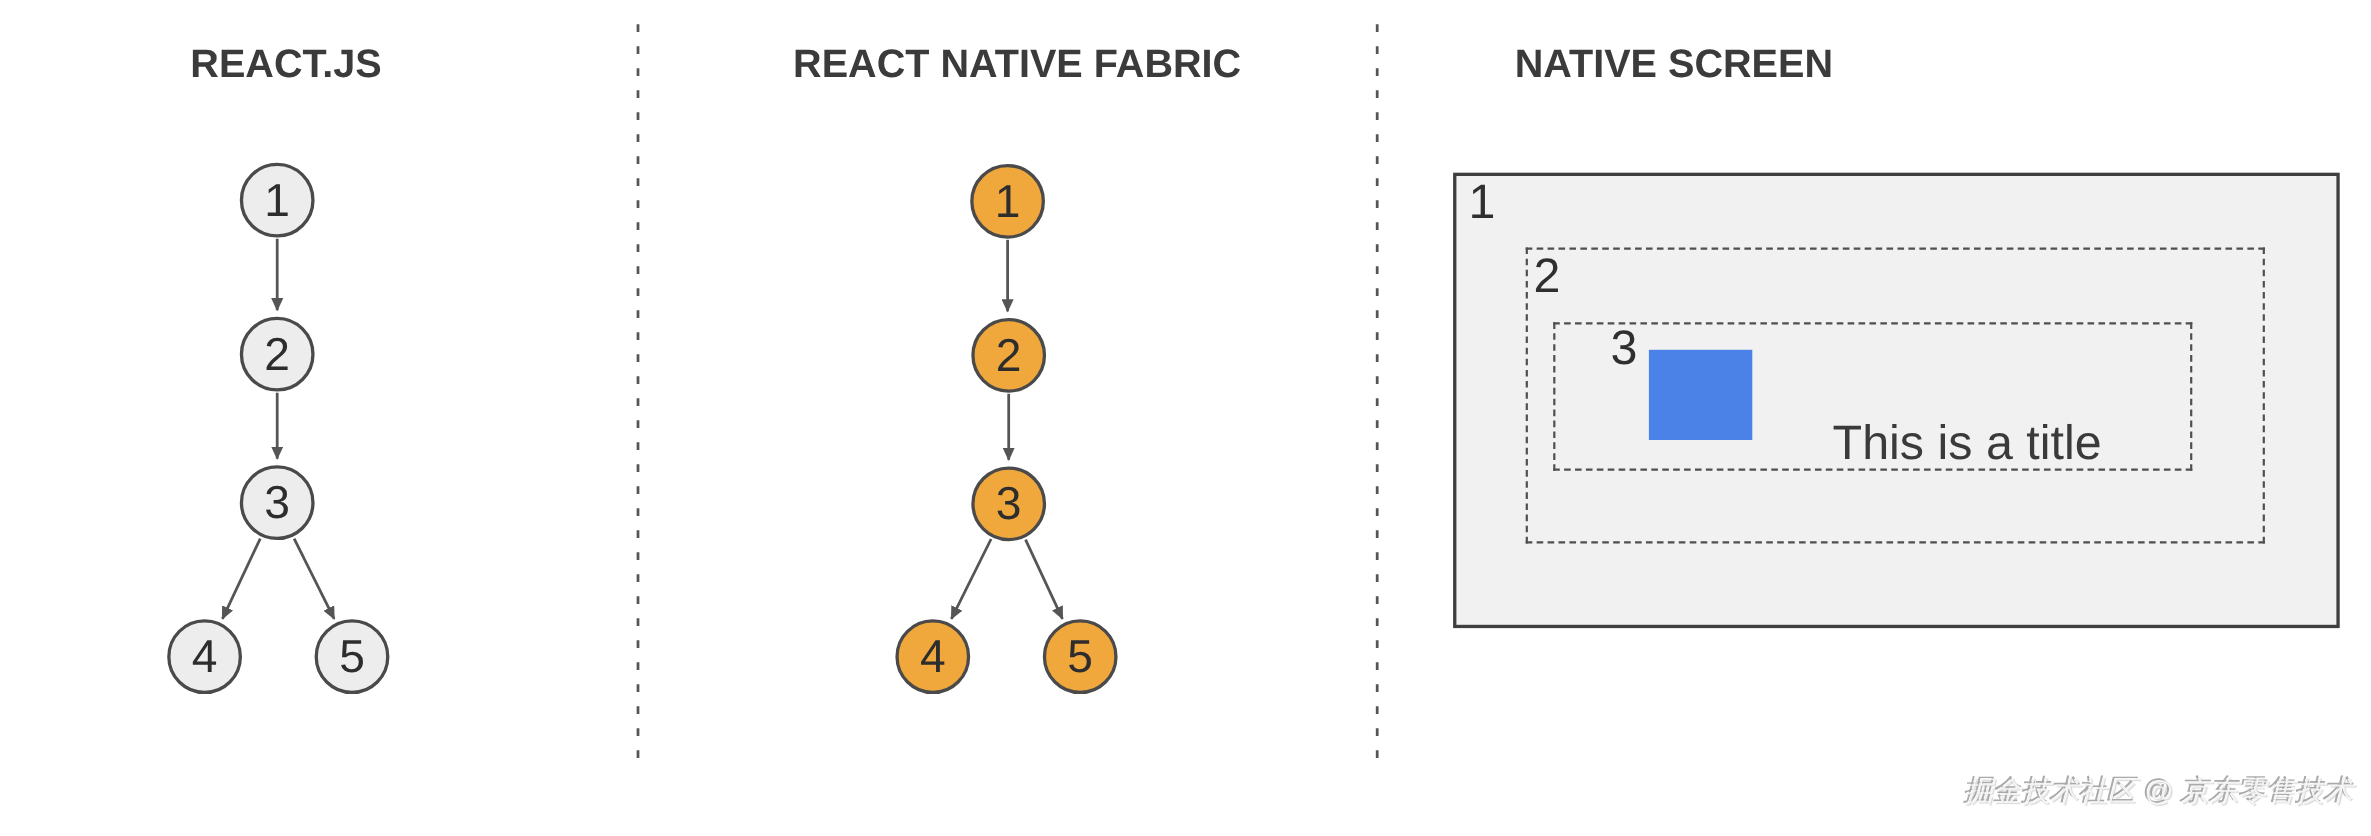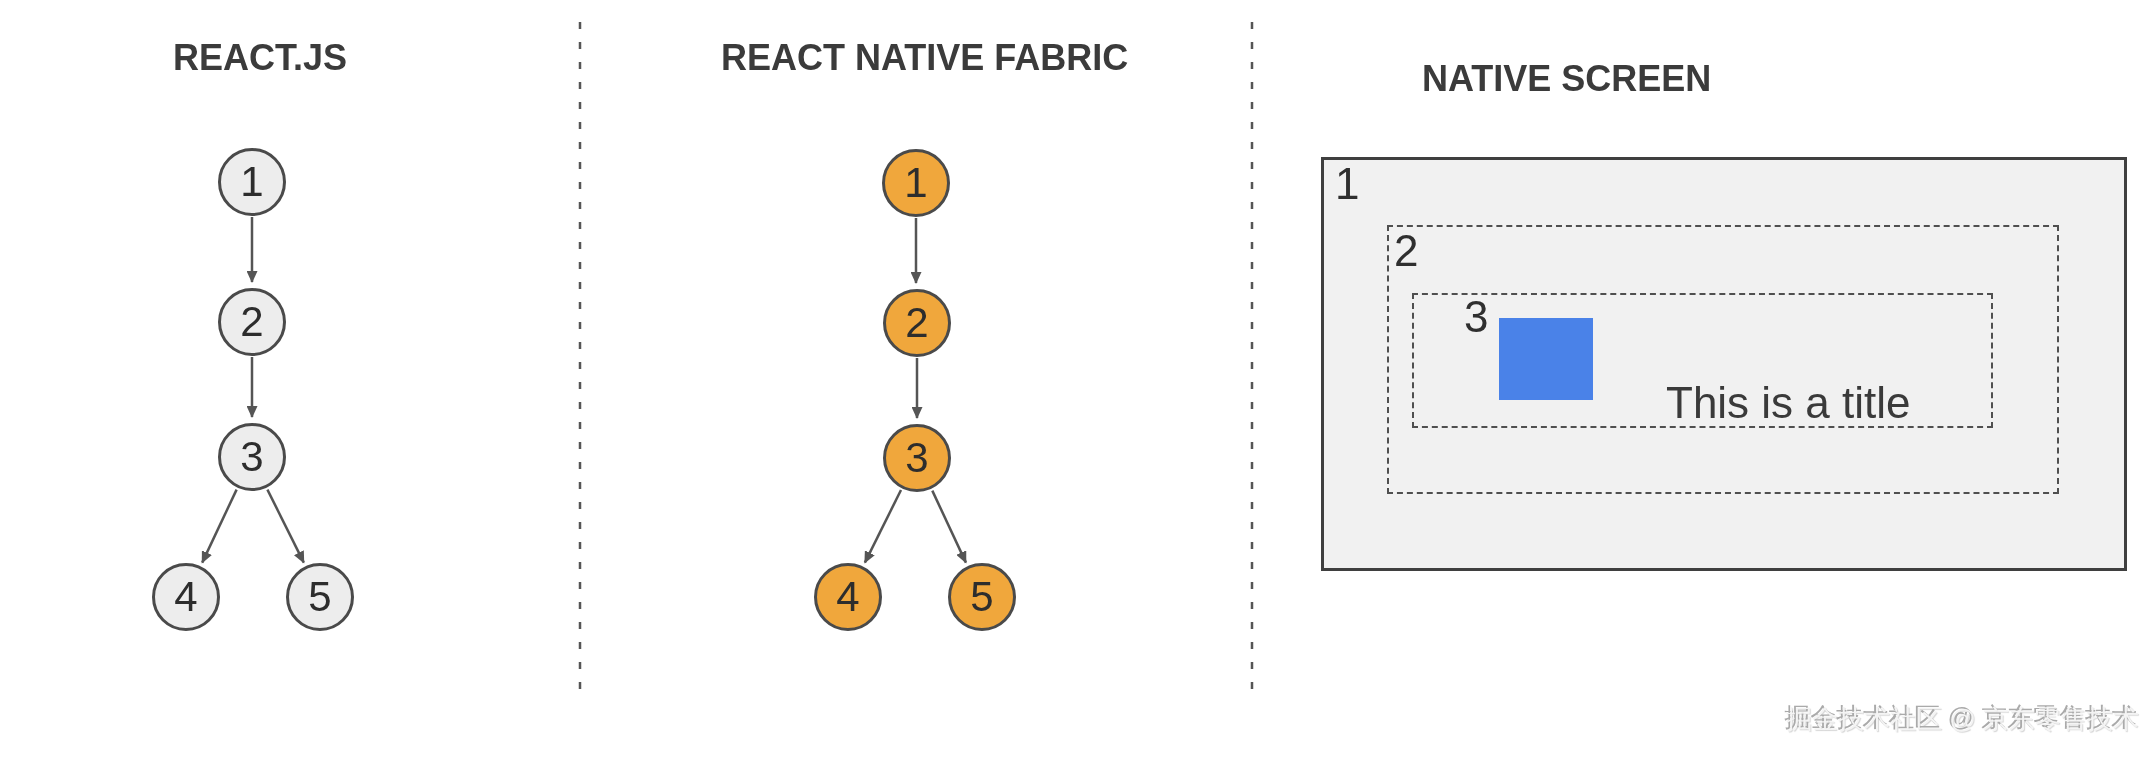--- a/index.html
+++ b/index.html
@@ -7,21 +7,21 @@
     position:relative;width:2155px;height:760px;background:#ffffff;overflow:hidden;
     font-family:"Liberation Sans","DejaVu Sans",sans-serif;
   }
   .layer{position:absolute;left:0;top:0;}
   .col-title{
     position:absolute;font-size:36px;font-weight:bold;color:#3b3b3b;
     white-space:nowrap;letter-spacing:0;line-height:1;
   }
   .title-left{left:173px;top:40px;}
   .title-mid{left:721px;top:40px;}
-  .title-right{left:1422px;top:40px;margin-top:21px;}
+  .title-right{left:1377px;top:40px;}
   .node{
     position:absolute;width:68px;height:68px;box-sizing:border-box;
     border:3px solid #4a4a4a;border-radius:50%;
     display:flex;align-items:center;justify-content:center;
     font-size:42px;color:#2d2d2d;line-height:1;
   }
   .node.gray{background:#ededed;}
   .node.orange{background:#f0a73c;}
   
   .screen{
@@ -42,21 +42,21 @@
   .l1{left:11px;top:2px;}
   .l2{left:5px;top:2px;}
   .l3{left:50px;top:0;}
   .blue-rect{position:absolute;left:85px;top:23px;width:94px;height:82px;background:#4a82e8;}
   .screen-title{
     position:absolute;left:252px;top:50%;transform:translateY(-50%);
     font-size:44px;color:#3a3a3a;white-space:nowrap;line-height:1;margin-top:42px;
   }
   .watermark{
     position:absolute;top:702px;right:16px;
-    font-size:26px;color:#f4f4f4;white-space:nowrap;
+    font-size:26px;font-style:italic;color:#f4f4f4;white-space:nowrap;
     text-shadow:-2px -2px 0 #aaaaaa, 1px 1px 1px #d6d6d6;
   }
 </style>
 </head>
 <body>
 
 <div class="canvas">
 
   <svg class="layer" width="2155" height="760" viewBox="0 0 2155 760">
     <defs>

